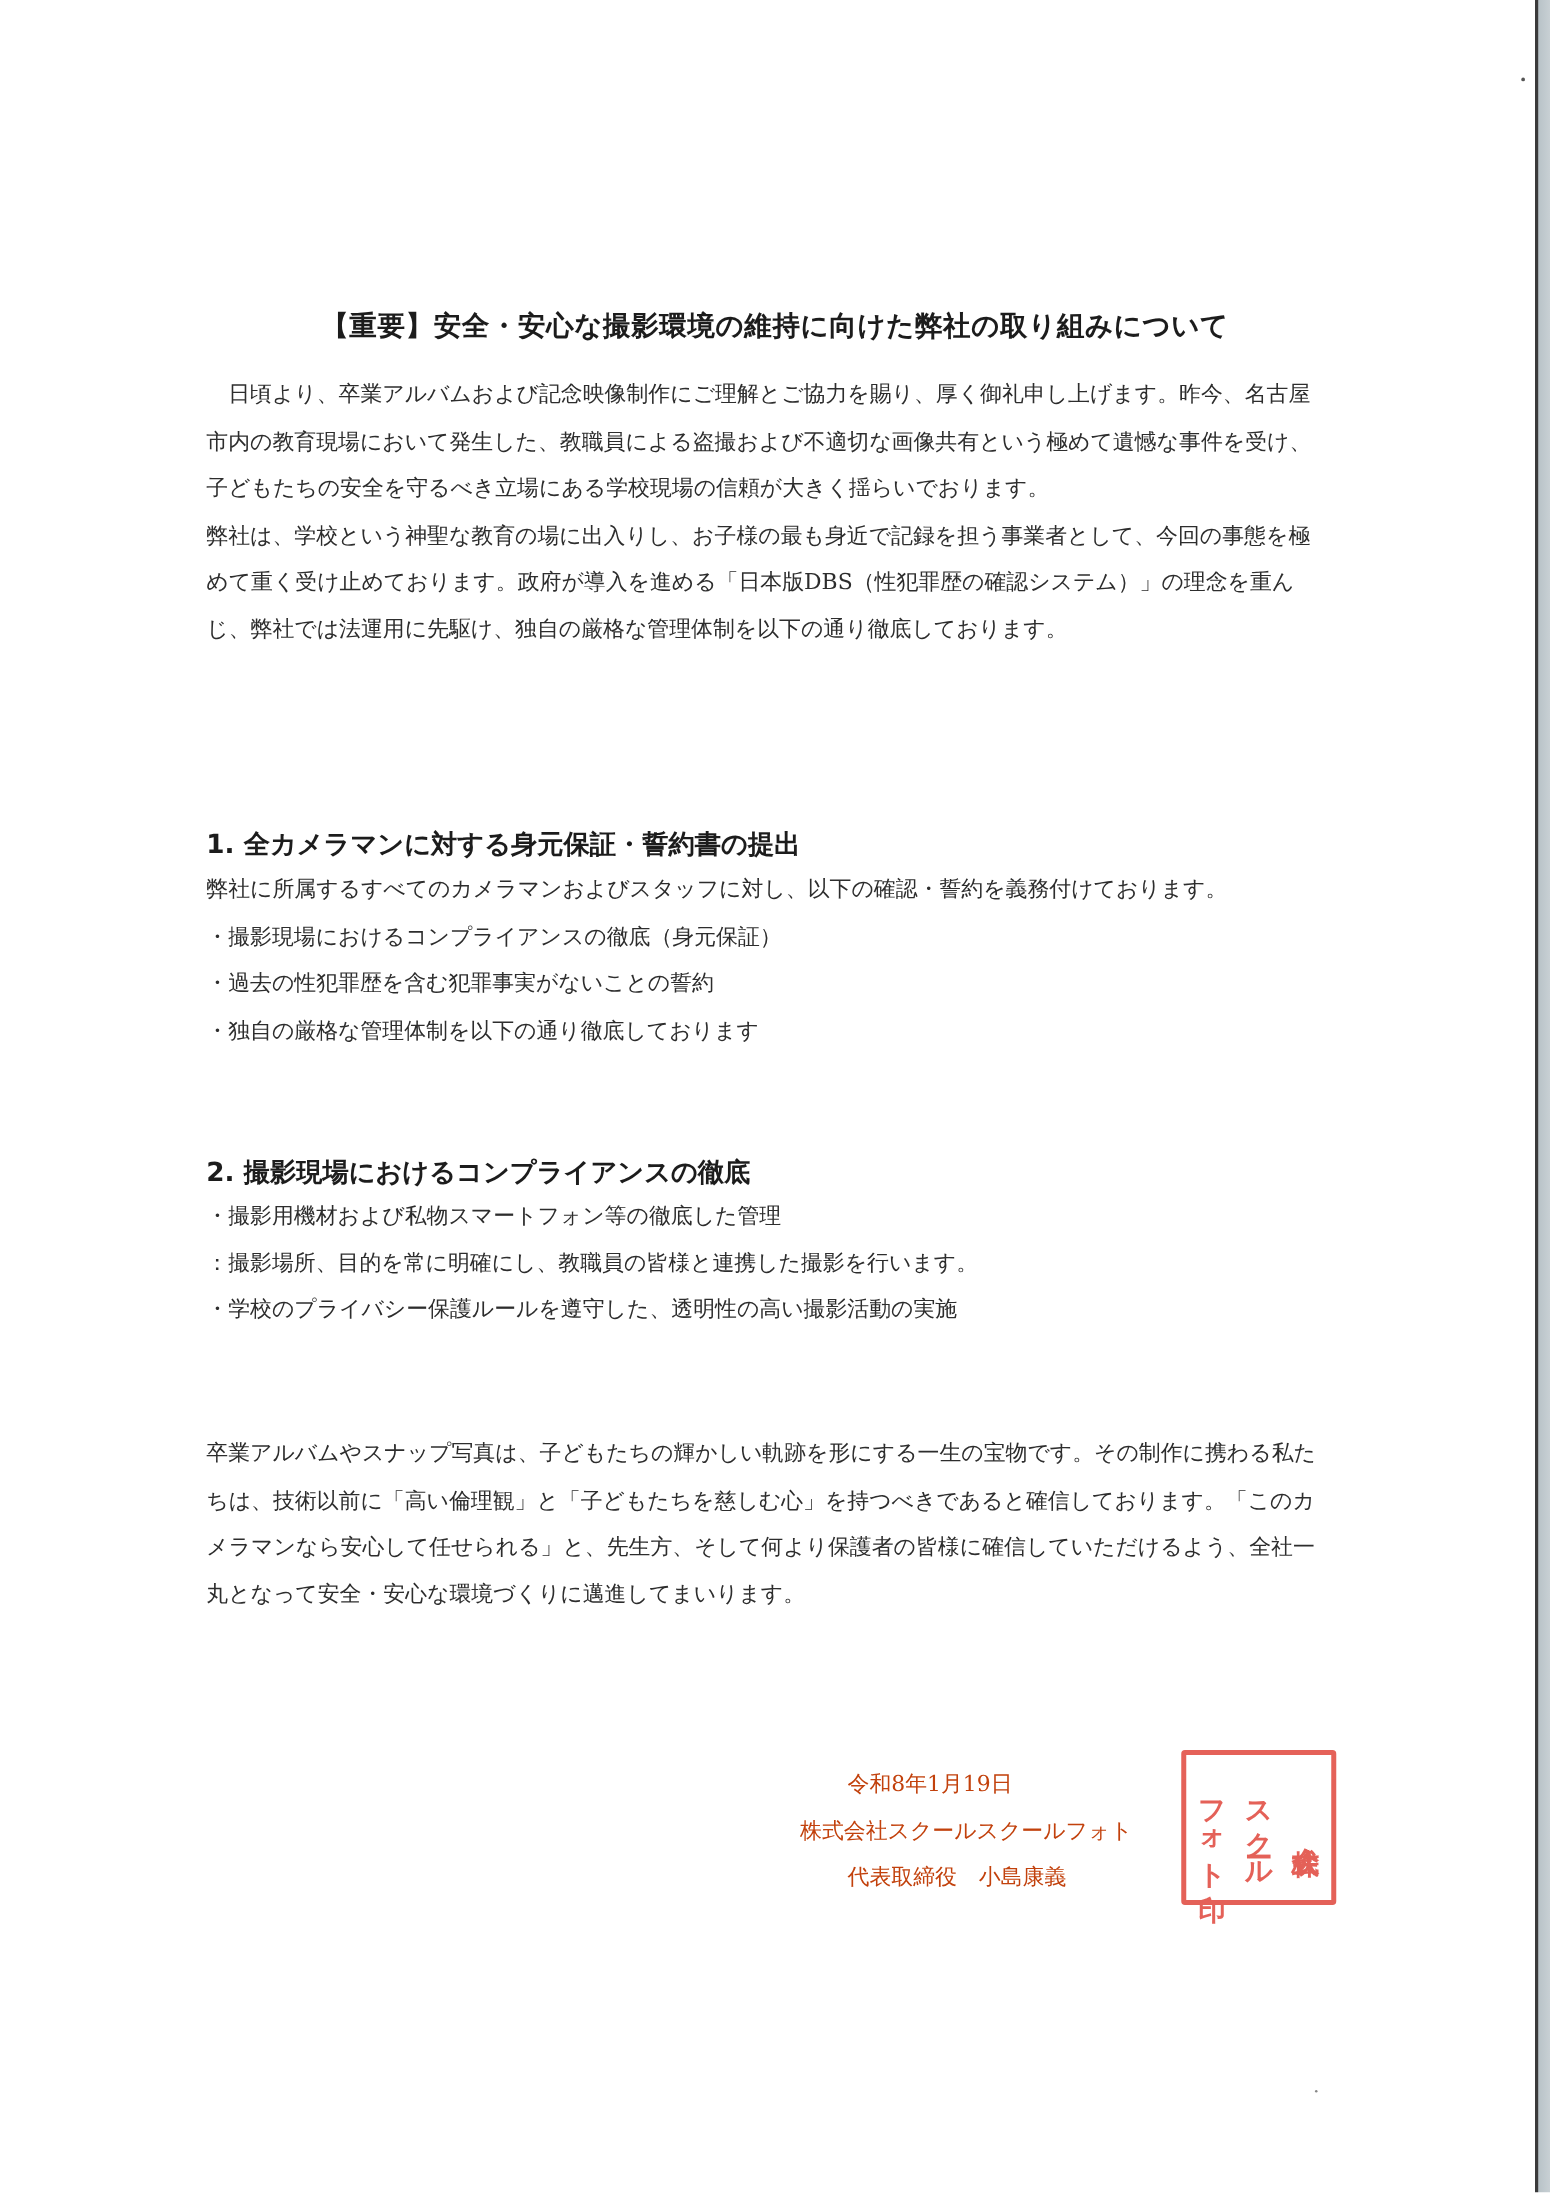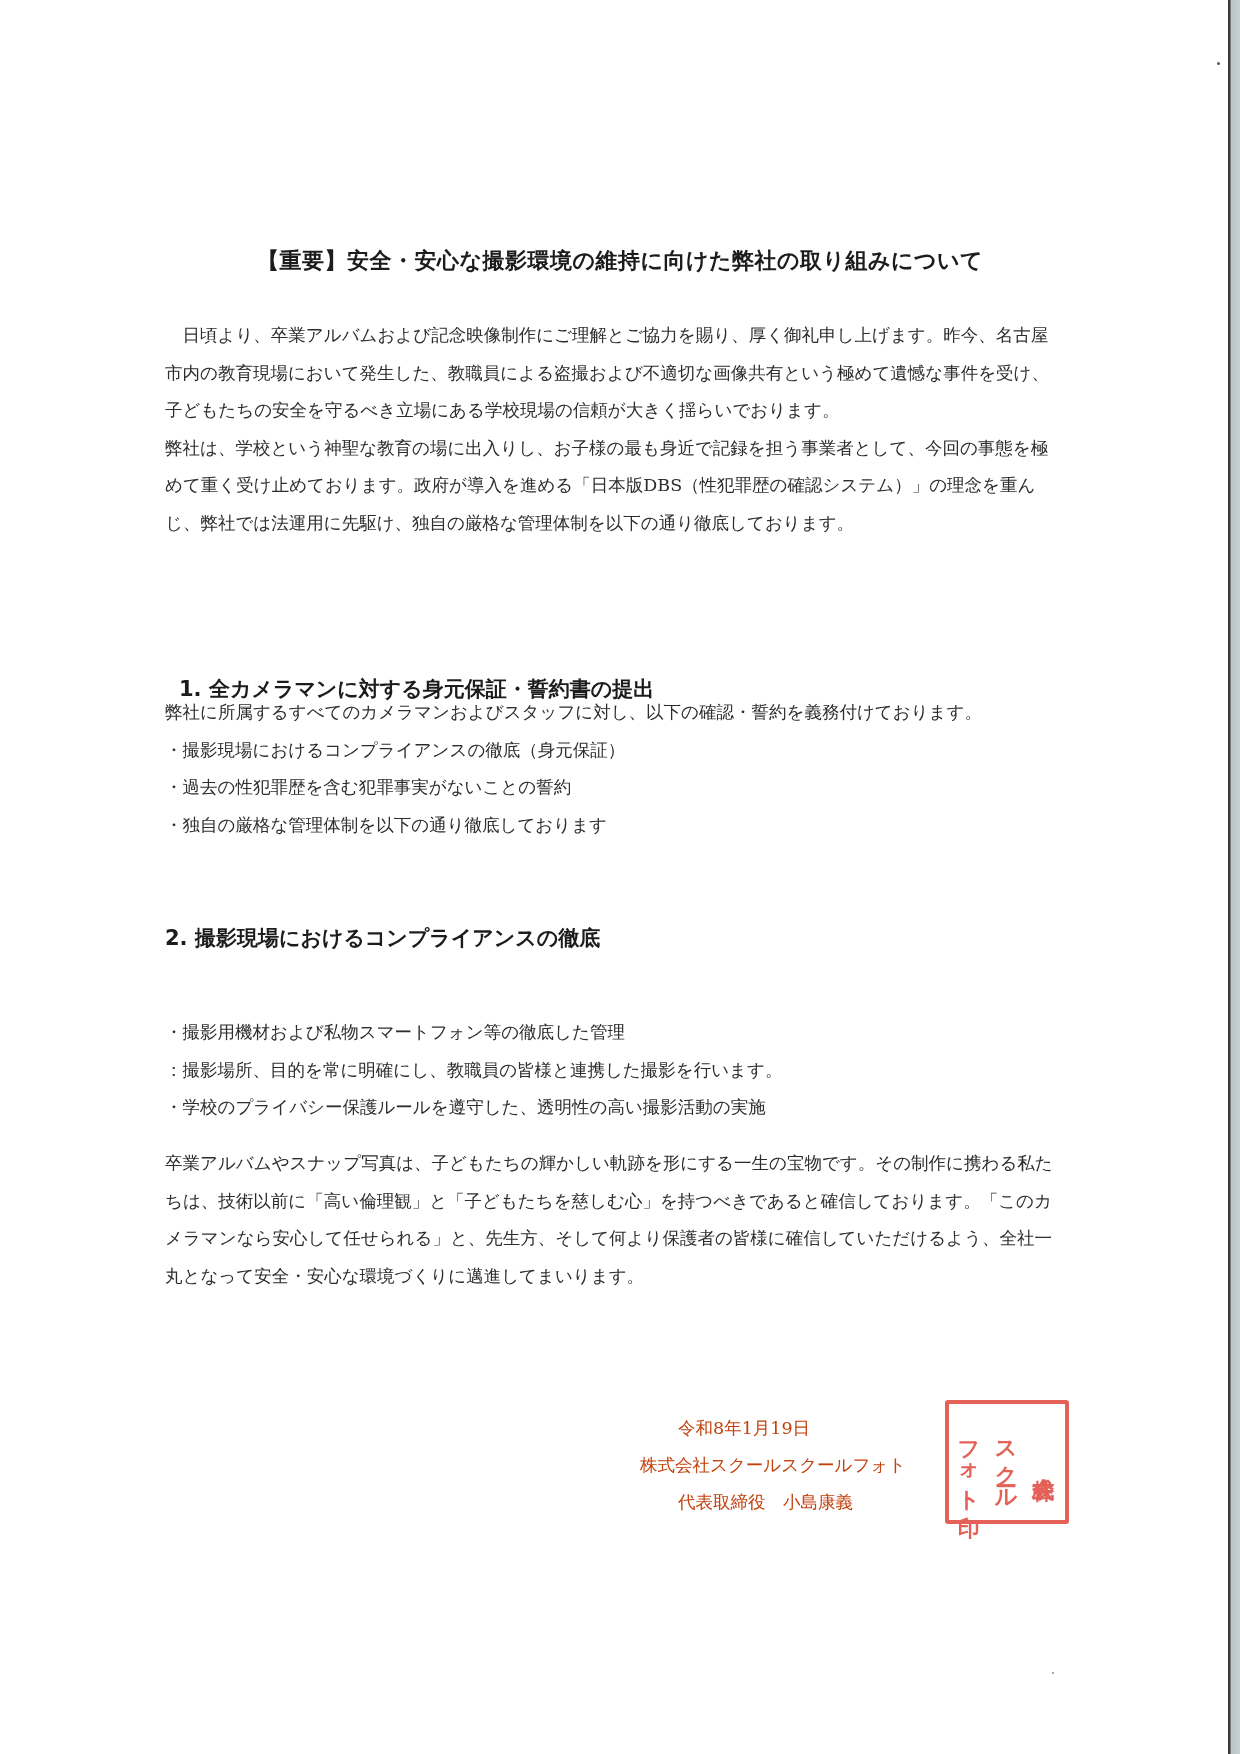--- a/index.html
+++ b/index.html
@@ -53,37 +53,37 @@
 </style>
 </head>
 <body>
 
 <div class="page-edge"></div>
 <div class="speck" style="left:1217px;top:62px;"></div>
 <div class="speck" style="left:1052px;top:1672px;width:2px;height:2px;background:#888;"></div>
 
 <h1 class="title" style="margin:0;">【重要】安全・安心な撮影環境の維持に向けた弊社の取り組みについて</h1>
 
-<div class="body-block" style="top:317px;">
+<div class="body-block" style="top:298px;">
   <p class="indent">日頃より、卒業アルバムおよび記念映像制作にご理解とご協力を賜り、厚く御礼申し上げます。昨今、名古屋市内の教育現場において発生した、教職員による盗撮および不適切な画像共有という極めて遺憾な事件を受け、子どもたちの安全を守るべき立場にある学校現場の信頼が大きく揺らいでおります。</p>
   <p>弊社は、学校という神聖な教育の場に出入りし、お子様の最も身近で記録を担う事業者として、今回の事態を極めて重く受け止めております。政府が導入を進める「日本版DBS（性犯罪歴の確認システム）」の理念を重んじ、弊社では法運用に先駆け、独自の厳格な管理体制を以下の通り徹底しております。</p>
 </div>
 
-<h2 class="section-heading" style="top:661px;margin:14px;">1. 全カメラマンに対する身元保証・誓約書の提出</h2>
+<h2 class="section-heading" style="top:661px;margin:0;">1. 全カメラマンに対する身元保証・誓約書の提出</h2>
 <div class="body-block" style="top:694px;">
   <p>弊社に所属するすべてのカメラマンおよびスタッフに対し、以下の確認・誓約を義務付けております。</p>
   <ul class="bullet-list">
     <li>・撮影現場におけるコンプライアンスの徹底（身元保証）</li>
     <li>・過去の性犯罪歴を含む犯罪事実がないことの誓約</li>
     <li>・独自の厳格な管理体制を以下の通り徹底しております</li>
   </ul>
 </div>
 
 <h2 class="section-heading" style="top:924px;margin:0;">2. 撮影現場におけるコンプライアンスの徹底</h2>
-<div class="body-block" style="top:1014px;font-family:Liberation Serif, serif;">
+<div class="body-block" style="top:954px;font-family:Liberation Serif, serif;">
   <ul class="bullet-list">
     <li>・撮影用機材および私物スマートフォン等の徹底した管理</li>
     <li>：撮影場所、目的を常に明確にし、教職員の皆様と連携した撮影を行います。</li>
     <li>・学校のプライバシー保護ルールを遵守した、透明性の高い撮影活動の実施</li>
   </ul>
 </div>
 
 <div class="body-block" style="top:1145px;">
   <p>卒業アルバムやスナップ写真は、子どもたちの輝かしい軌跡を形にする一生の宝物です。その制作に携わる私たちは、技術以前に「高い倫理観」と「子どもたちを慈しむ心」を持つべきであると確信しております。「このカメラマンなら安心して任せられる」と、先生方、そして何より保護者の皆様に確信していただけるよう、全社一丸となって安全・安心な環境づくりに邁進してまいります。</p>
 </div>

